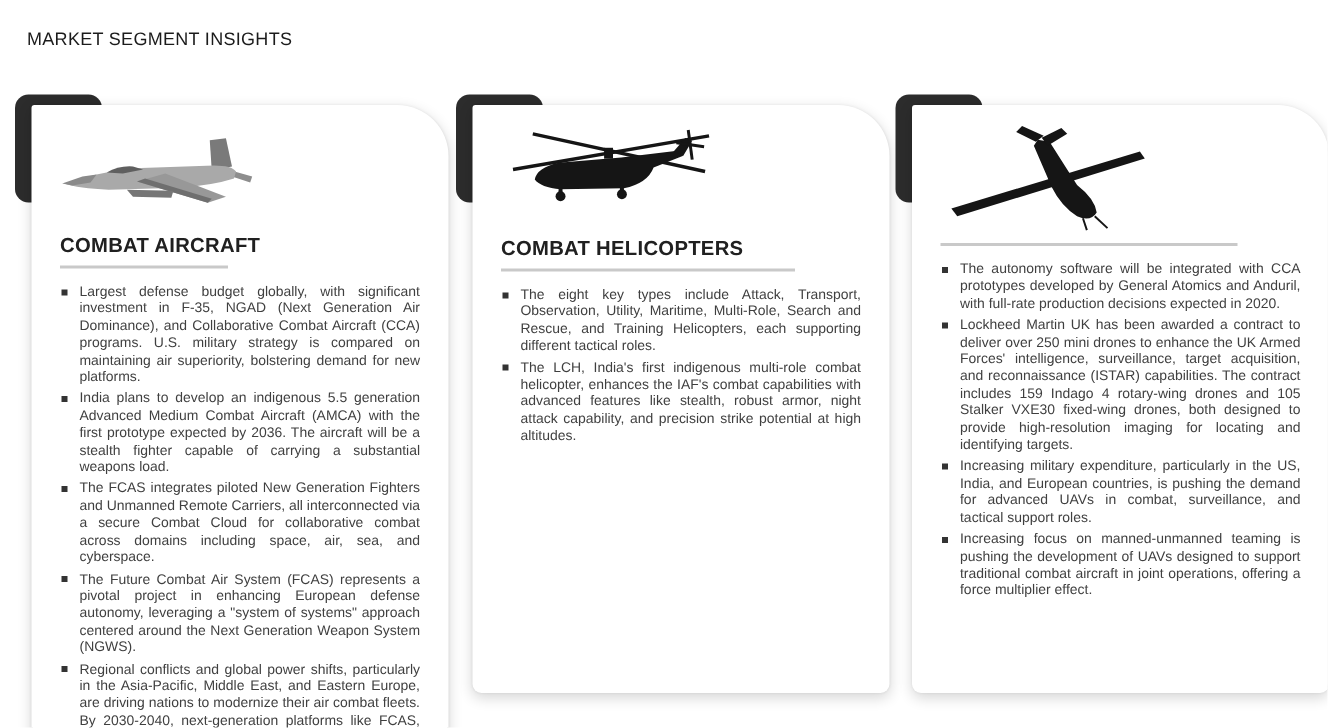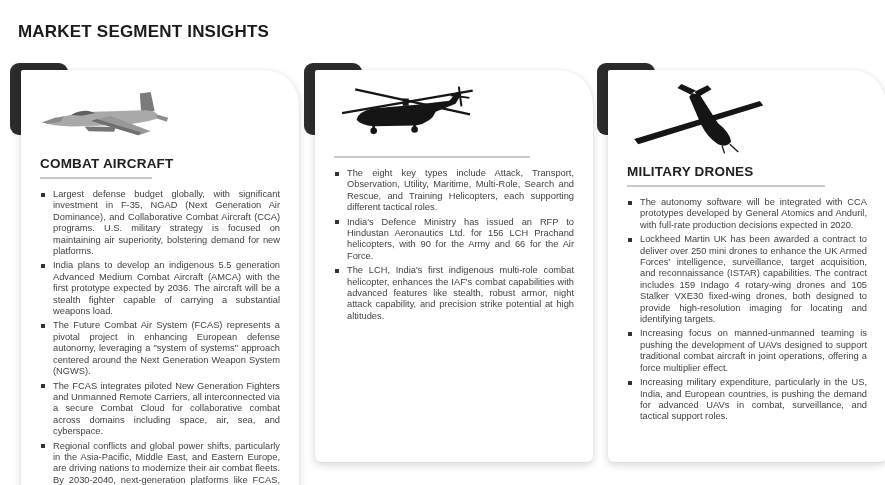--- a/index.html
+++ b/index.html
@@ -5,21 +5,21 @@
   html,body{margin:0;padding:0;}
   body{
     width:885px;height:485px;
     background:#ffffff;
     font-family:"Liberation Sans",sans-serif;
     position:relative;
     overflow:hidden;
   }
   .page-title{
     position:absolute;left:18px;top:11px;
-    font-size:17px;font-weight:700;color:#1b1b1b;
+    font-size:12px;font-weight:400;color:#1b1b1b;
     letter-spacing:0.2px;
   }
   .card{position:absolute;top:70px;width:278px;}
   .c1{left:21px}.c2{left:315px}.c3{left:608px}
   .tab{
     position:absolute;top:-7px;left:-11px;
     width:58px;height:72px;background:#2c2c2c;border-radius:9px;
   }
   .card-body{
     position:relative;background:#ffffff;
@@ -65,24 +65,24 @@
       <path d="M4,57 L36,48 Q64,41 95,41 L152,39 Q170,39 174,45 L172,52 Q150,59 118,61 L48,63 Q18,62 4,57 Z" fill="#a9a9a9"></path>
       <polygon points="2,57 22,50 36,48 30,56 12,59" fill="#8a8a8a"></polygon>
       <path d="M46,46 Q58,39 72,40 L82,43 L62,47 Z" fill="#5f5f5f"></path>
       <polygon points="76,55 146,76 164,70 104,47" fill="#989898"></polygon>
       <polygon points="76,55 146,76 150,72 84,52" fill="#6f6f6f"></polygon>
       <polygon points="66,63 112,64 110,71 72,70" fill="#767676"></polygon>
     </svg>
     <h2 class="card-title">COMBAT AIRCRAFT</h2>
     <div class="divider"></div>
     <ul class="bullets">
-      <li>Largest defense budget globally, with significant investment in F-35, NGAD (Next Generation Air Dominance), and Collaborative Combat Aircraft (CCA) programs. U.S. military strategy is focused on maintaining air superiority, bolstering demand for new platforms.</li>
+      <li>Largest defense budget globally, with significant investment in F-35, NGAD (Next Generation Air Dominance), and Collaborative Combat Aircraft (CCA) programs. U.S. military strategy is compared on maintaining air superiority, bolstering demand for new platforms.</li>
       <li>India plans to develop an indigenous 5.5 generation Advanced Medium Combat Aircraft (AMCA) with the first prototype expected by 2036. The aircraft will be a stealth fighter capable of carrying a substantial weapons load.</li>
+      <li>The FCAS integrates piloted New Generation Fighters and Unmanned Remote Carriers, all interconnected via a secure Combat Cloud for collaborative combat across domains including space, air, sea, and cyberspace.</li>
       <li>The Future Combat Air System (FCAS) represents a pivotal project in enhancing European defense autonomy, leveraging a "system of systems" approach centered around the Next Generation Weapon System (NGWS).</li>
-      <li>The FCAS integrates piloted New Generation Fighters and Unmanned Remote Carriers, all interconnected via a secure Combat Cloud for collaborative combat across domains including space, air, sea, and cyberspace.</li>
       <li>Regional conflicts and global power shifts, particularly in the Asia-Pacific, Middle East, and Eastern Europe, are driving nations to modernize their air combat fleets. By 2030-2040, next-generation platforms like FCAS, Tempest, and NGAD are expected to dominate the market.</li>
     </ul>
   </div>
 </div>
 
 <div class="card c2">
   <div class="tab"></div>
   <div class="card-body">
     <svg class="card-img" width="150" height="66" viewBox="0 0 215 100">
       <line x1="6" y1="44" x2="204" y2="10" stroke="#151515" stroke-width="3.5"></line>
@@ -90,42 +90,41 @@
       <rect x="98" y="22" width="9" height="11" fill="#151515"></rect>
       <path d="M28,54 Q30,42 52,37 L100,33 Q116,32 130,30 L172,25 L178,30 L148,42 Q142,58 118,63 L54,64 Q34,62 28,54 Z" fill="#151515"></path>
       <polygon points="168,26 180,12 187,15 178,30" fill="#151515"></polygon>
       <line x1="183" y1="4" x2="187" y2="34" stroke="#151515" stroke-width="3"></line>
       <line x1="171" y1="17" x2="199" y2="21" stroke="#151515" stroke-width="3"></line>
       <rect x="52" y="62" width="4" height="8" fill="#151515"></rect>
       <rect x="114" y="60" width="4" height="8" fill="#151515"></rect>
       <circle cx="54" cy="71" r="5" fill="#151515"></circle>
       <circle cx="116" cy="69" r="5" fill="#151515"></circle>
     </svg>
+    <h2 class="card-title">COMBAT HELICOPTERS</h2>
     <div class="divider"></div>
     <ul class="bullets">
       <li>The eight key types include Attack, Transport, Observation, Utility, Maritime, Multi-Role, Search and Rescue, and Training Helicopters, each supporting different tactical roles.</li>
-      <li>India's Defence Ministry has issued an RFP to Hindustan Aeronautics Ltd. for 156 LCH Prachand helicopters, with 90 for the Army and 66 for the Air Force.</li>
       <li>The LCH, India's first indigenous multi-role combat helicopter, enhances the IAF's combat capabilities with advanced features like stealth, robust armor, night attack capability, and precision strike potential at high altitudes.</li>
     </ul>
   </div>
 </div>
 
 <div class="card c3">
   <div class="tab"></div>
   <div class="card-body">
     <svg class="card-img" width="150" height="72" viewBox="0 0 215 110">
       <polygon points="4,84 196,26 201,33 10,92" fill="#151515"></polygon>
       <path d="M92,14 L104,16 L132,60 Q150,74 152,88 Q146,98 132,92 Q116,82 106,62 L88,20 Z" fill="#151515"></path>
       <polygon points="90,16 70,6 76,0 98,10" fill="#151515"></polygon>
       <polygon points="96,12 116,2 122,8 102,20" fill="#151515"></polygon>
       <line x1="150" y1="92" x2="163" y2="104" stroke="#151515" stroke-width="2"></line>
       <line x1="138" y1="94" x2="142" y2="106" stroke="#151515" stroke-width="2"></line>
     </svg>
-    <h2 class="card-title">MILITARY DRONES</h2>
     <div class="divider"></div>
     <ul class="bullets">
       <li>The autonomy software will be integrated with CCA prototypes developed by General Atomics and Anduril, with full-rate production decisions expected in 2020.</li>
       <li>Lockheed Martin UK has been awarded a contract to deliver over 250 mini drones to enhance the UK Armed Forces' intelligence, surveillance, target acquisition, and reconnaissance (ISTAR) capabilities. The contract includes 159 Indago 4 rotary-wing drones and 105 Stalker VXE30 fixed-wing drones, both designed to provide high-resolution imaging for locating and identifying targets.</li>
+      <li>Increasing military expenditure, particularly in the US, India, and European countries, is pushing the demand for advanced UAVs in combat, surveillance, and tactical support roles.</li>
       <li>Increasing focus on manned-unmanned teaming is pushing the development of UAVs designed to support traditional combat aircraft in joint operations, offering a force multiplier effect.</li>
-      <li>Increasing military expenditure, particularly in the US, India, and European countries, is pushing the demand for advanced UAVs in combat, surveillance, and tactical support roles.</li>
     </ul>
   </div>
 </div>
 
 </body></html>

